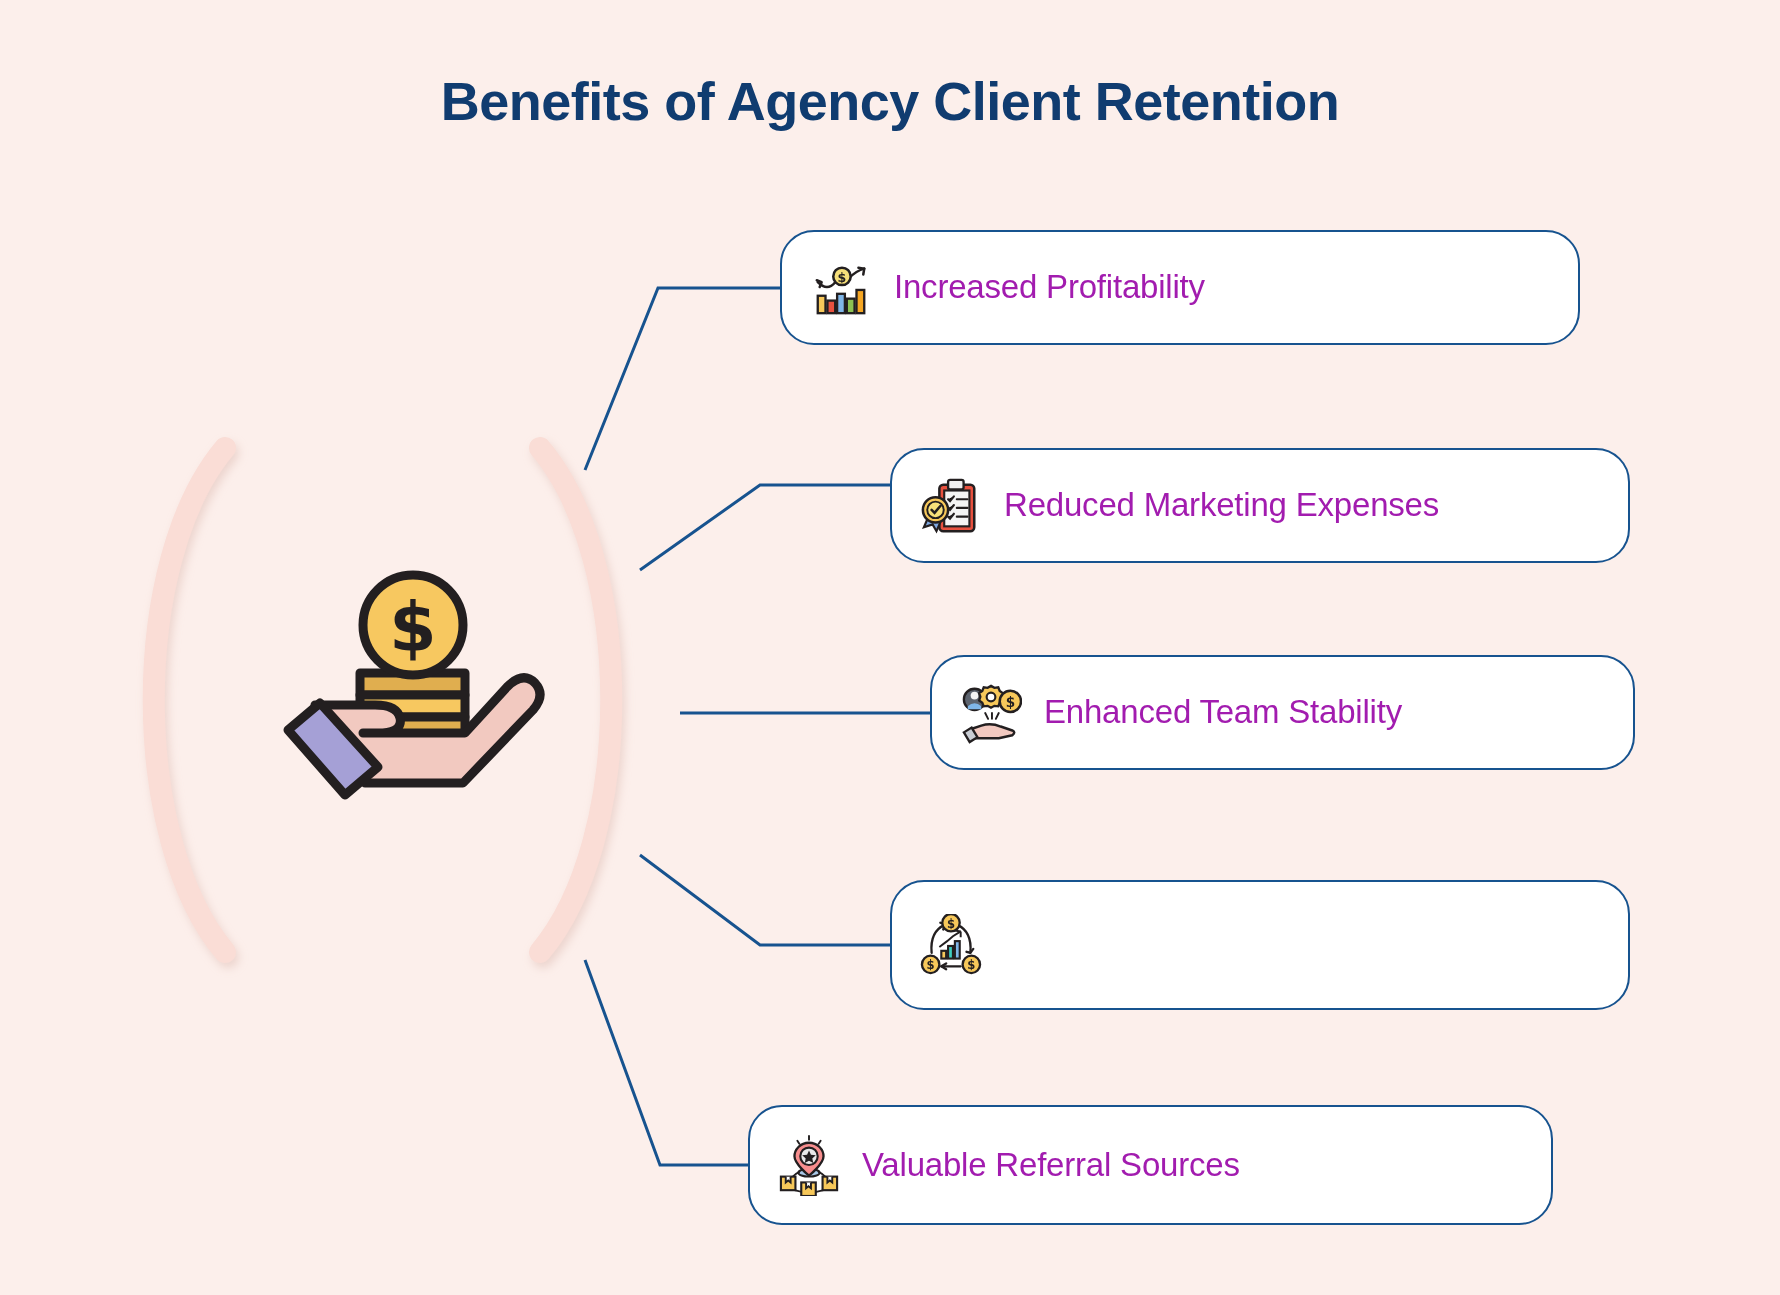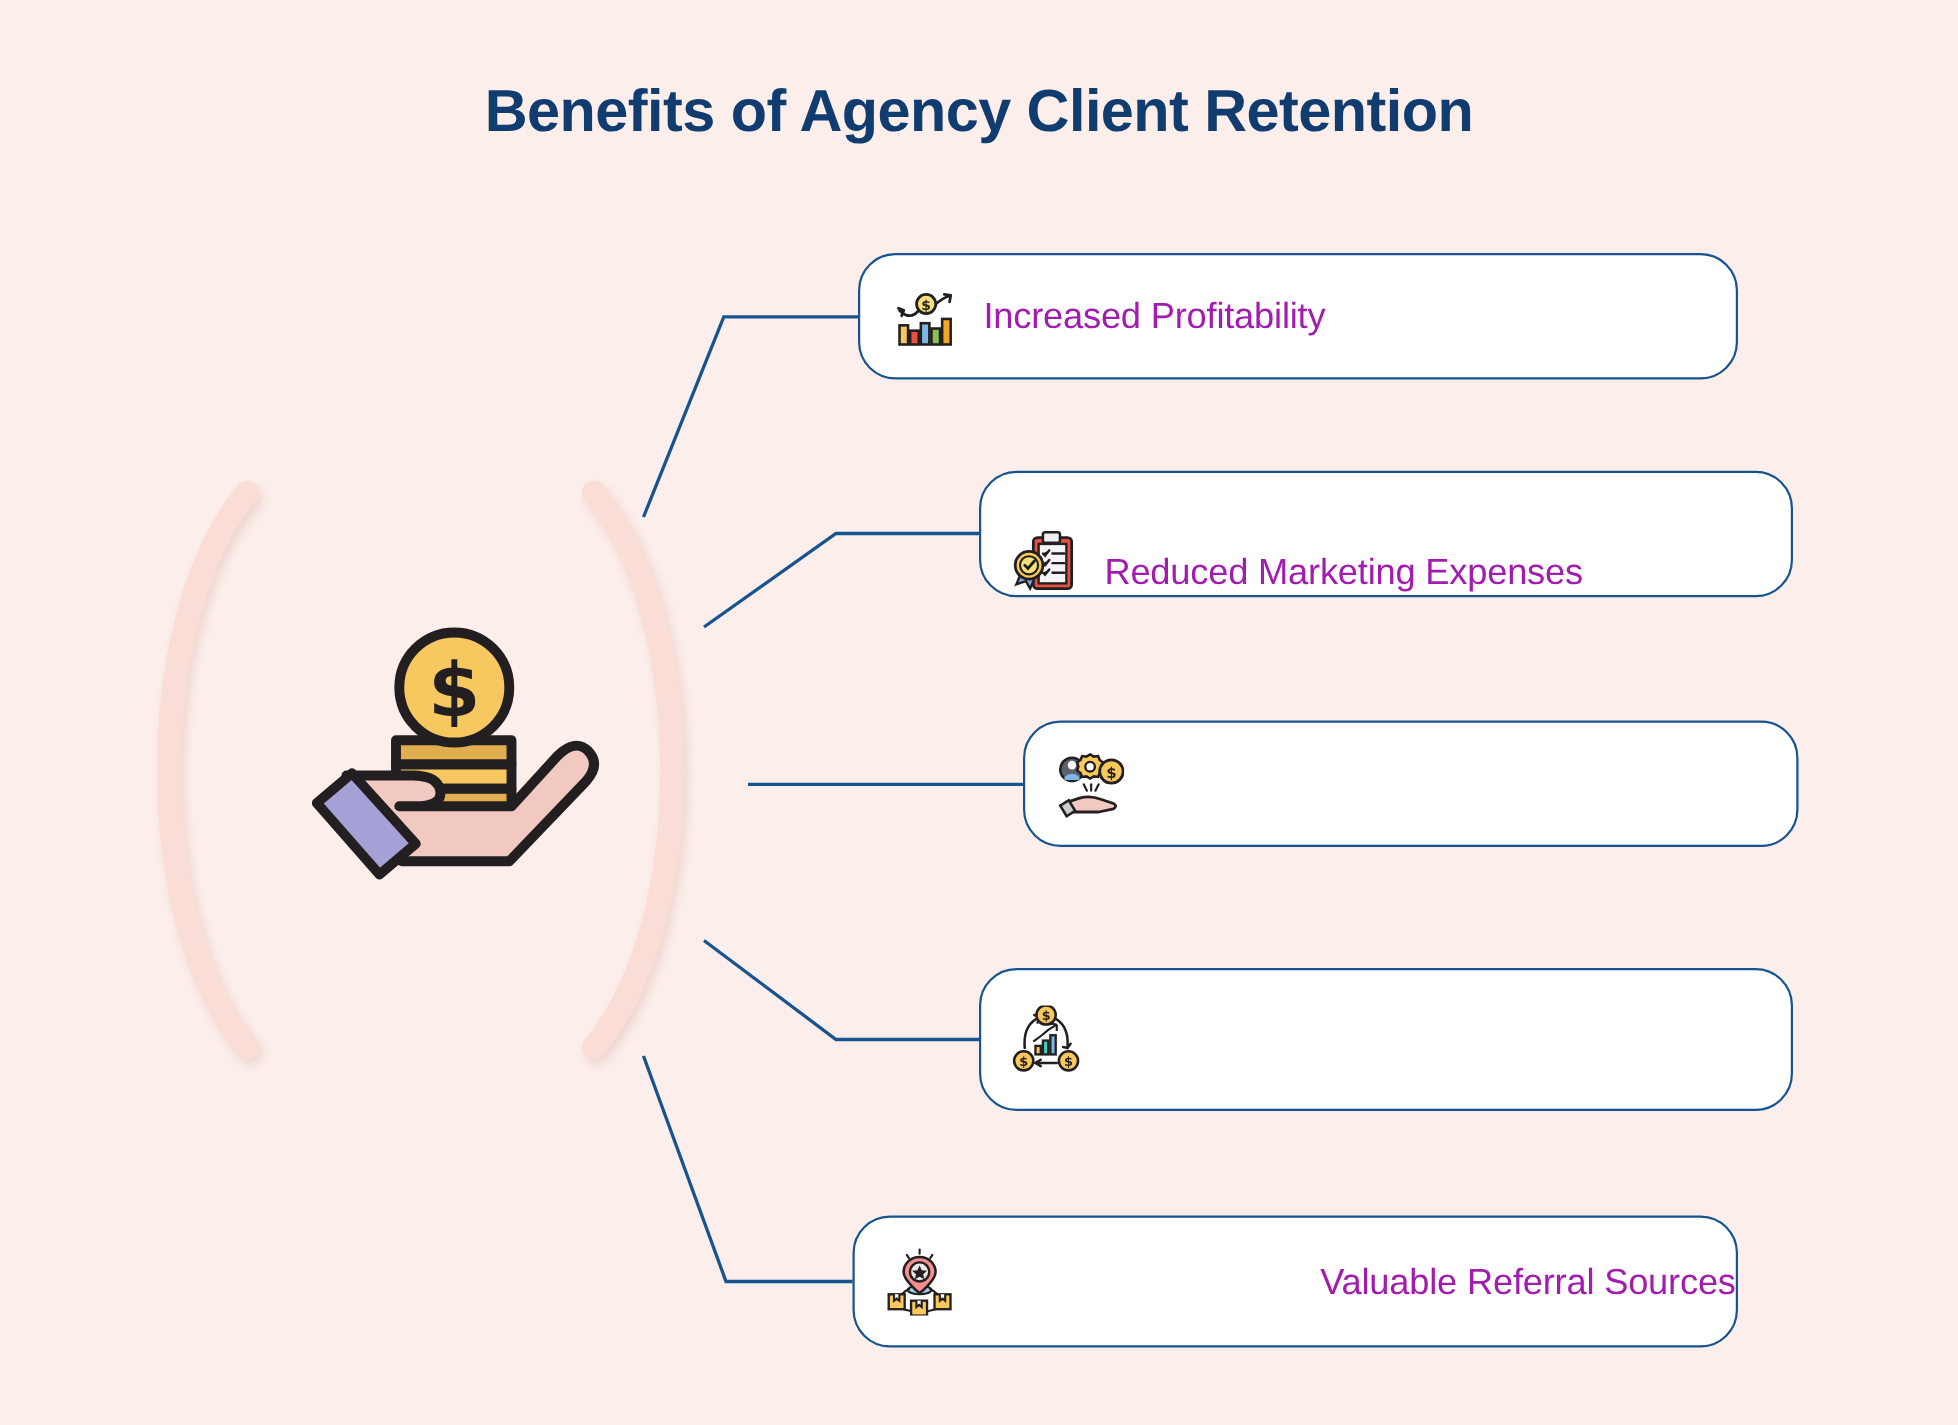--- a/index.html
+++ b/index.html
@@ -52,24 +52,24 @@
     font-size:33px;
     color:#a21caf;
     line-height:1.24;
     font-weight:400;
     letter-spacing:-0.2px;
   }
   .card-label.two-line { white-space:pre-line; }
 
   
   #card-0 { left:780px;  top:230px;  width:800px;  height:115px; }
-  #card-1 { left:890px;  top:428px;  width:740px;  height:115px;align-items:flex-end; }
+  #card-1 { left:890px;  top:448px;  width:740px;  height:115px; }
   #card-2 { left:930px;  top:655px;  width:705px;  height:115px; }
   #card-3 { left:890px;  top:880px;  width:740px;  height:130px; }
-  #card-4 { left:775px;  top:1105px; width:805px;  height:120px;justify-content:space-between; }
+  #card-4 { left:748px;  top:1105px; width:805px;  height:120px; }
 </style>
 </head>
 <body>
 
 <div id="stage">
 
   <div class="title">Benefits of Agency Client Retention</div>
 
   <svg class="arc-svg" viewBox="0 0 560 520">
     <defs>
@@ -168,20 +168,21 @@
         <text x="52" y="26" text-anchor="middle" font-family="DejaVu Sans, sans-serif" font-size="14" font-weight="bold" fill="#231F20">$</text>
         <g stroke="#231F20" stroke-width="2" stroke-linecap="round">
           <path d="M 26 32 L 29 38"></path>
           <path d="M 33 32 L 33 38"></path>
           <path d="M 40 32 L 37 38"></path>
         </g>
         <path d="M 10 49 L 22 45 Q 32 42 42 46 L 54 50 Q 58 52 54 55 L 40 58 L 16 58 Z" fill="#F2C9C0" stroke="#231F20" stroke-width="2.6" stroke-linejoin="round"></path>
         <path d="M 4 52 L 12 47 L 18 57 L 10 62 Z" fill="#C9CDD4" stroke="#231F20" stroke-width="2.4"></path>
       </svg>
     </span>
+    <span class="card-label">Enhanced Team Stability</span>
   </div>
 
   <div class="card" id="card-3">
     <span class="card-icon">
       <svg viewBox="0 0 64 64" width="62" height="62">
         <g fill="none" stroke="#231F20" stroke-width="2.4" stroke-linecap="round">
           <path d="M 12 40 Q 10 18 26 11"></path>
           <path d="M 26 11 L 21 9 M 26 11 L 24 16"></path>
           <path d="M 52 40 Q 54 18 38 11"></path>
           <path d="M 52 40 L 55 36 M 52 40 L 48 39"></path>

